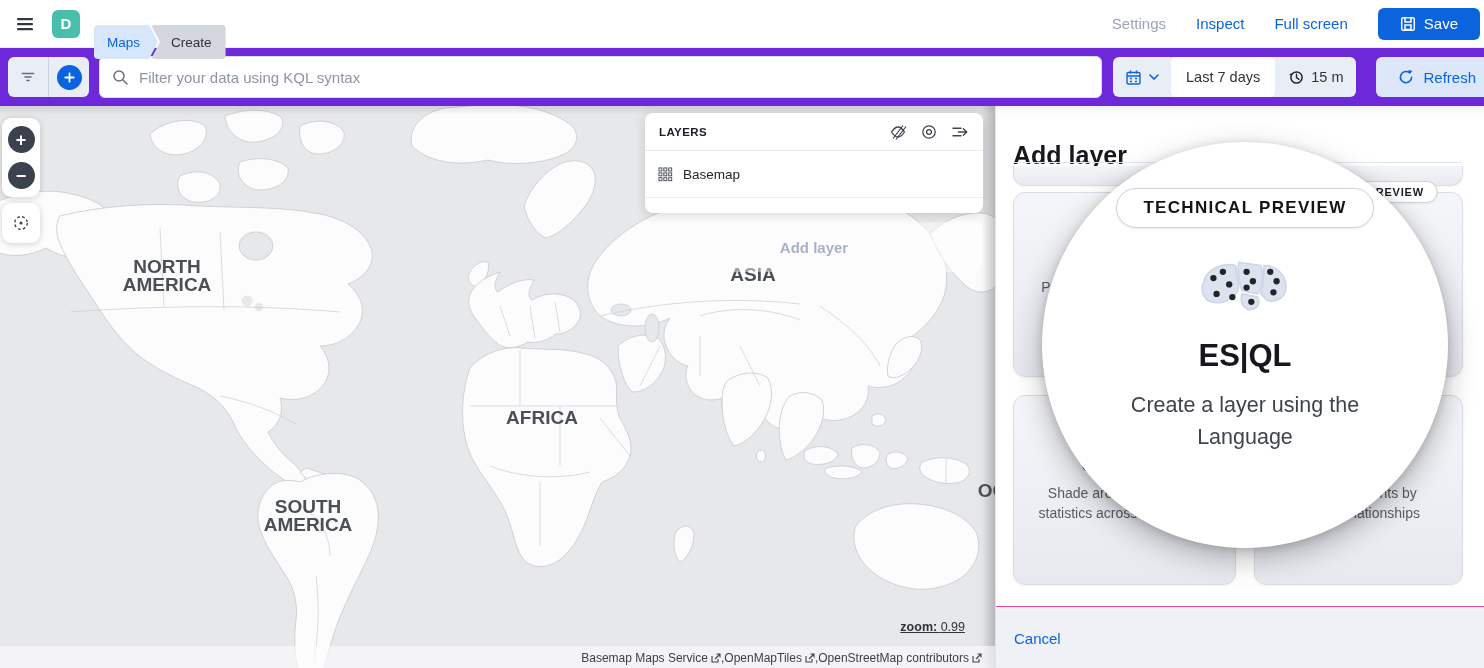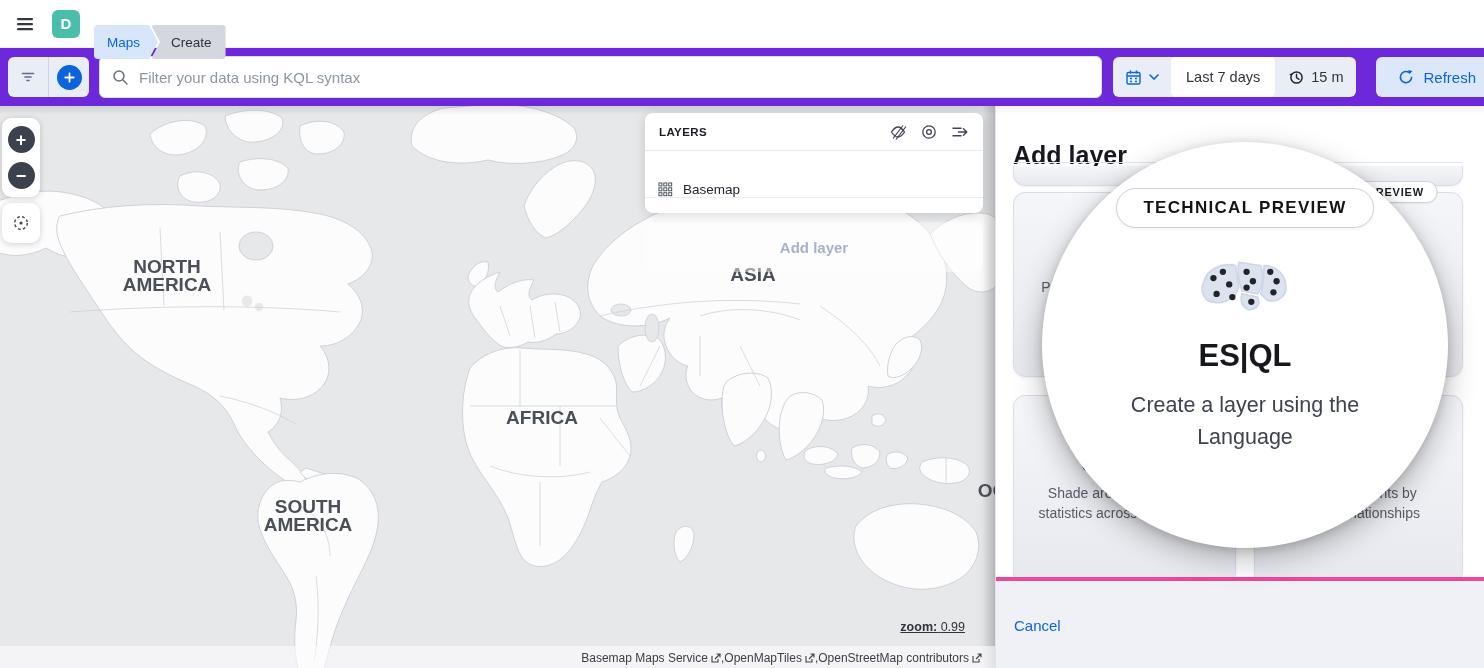--- a/index.html
+++ b/index.html
@@ -64,21 +64,21 @@
         font-family:"Liberation Sans",sans-serif;}
   .setview{position:absolute;left:2px;top:97px;width:38px;height:40px;background:#fff;border-radius:9px;
            box-shadow:0 1px 6px rgba(0,0,0,.18);display:flex;align-items:center;justify-content:center;z-index:6;
            border:none;cursor:pointer;}
   .layers-panel{position:absolute;left:645px;top:7px;width:338px;background:#fff;border-radius:8px;
                 box-shadow:0 2px 12px rgba(0,0,0,.15);z-index:6;}
   .lp-header{height:37px;display:flex;align-items:center;padding:0 14px;border-bottom:1px solid #e7eaf0;gap:20px;}
   .lp-title{font-size:11.5px;font-weight:700;letter-spacing:.4px;color:#1b1e24;}
   .lp-icons{margin-left:auto;display:flex;gap:13px;}
   .lp-icons button{border:none;background:transparent;padding:0;cursor:pointer;display:flex;}
-  .lp-row{height:46px;display:flex;align-items:flex-end;gap:10px;padding:0 13px;border-bottom:1px solid #eceef3;cursor:pointer;}
+  .lp-row{height:46px;display:flex;align-items:center;gap:10px;padding:0 13px;border-bottom:1px solid #eceef3;cursor:pointer;}
   .lp-row-label{font-size:13.5px;color:#23262e;}
   .lp-pad{height:15px;}
   .ghost-add{position:absolute;left:645px;top:116px;width:338px;height:50px;background:rgba(255,255,255,.45);
              border-radius:8px;z-index:5;display:flex;align-items:center;justify-content:center;
              font-size:15px;font-weight:600;color:#a7b1c8;border:none;cursor:default;font-family:"Liberation Sans",sans-serif;}
   .zoomind{position:absolute;right:30px;top:514px;font-size:12.5px;color:#2f333b;z-index:5;text-decoration:underline;}
   .zoomind b{font-weight:700;}
   .attrib{position:absolute;left:0;right:0;bottom:0;height:23px;background:rgba(252,252,253,.62);
           display:flex;align-items:center;justify-content:flex-end;padding-right:13px;
           font-size:12px;color:#3a3e46;z-index:5;}
@@ -104,21 +104,21 @@
   .card-title{font-size:16px;font-weight:700;color:#1d2026;text-align:center;}
   .card-desc{font-size:14px;color:#565c66;line-height:1.45;text-align:center;}
   .card-documents .card-desc{max-width:196px;}
   .card-choropleth .card-desc{max-width:172px;}
   .card-spatial .card-desc{max-width:150px;}
   .card-esql .card-desc{max-width:176px;}
   .tp-badge{position:absolute;top:-12px;left:50%;transform:translateX(-50%);background:#fff;
             border:1px solid #cdd3dd;border-radius:14px;padding:4px 13px;font-size:11px;font-weight:700;
             letter-spacing:.8px;color:#1a1d24;white-space:nowrap;box-shadow:0 1px 2px rgba(0,0,0,.06);}
   .flyout-footer{position:absolute;left:0;right:0;bottom:0;height:62px;background:#eff1f6;
-                 border-top:4px solid #ec4899;display:flex;align-items:center;padding:13px 18px;}
+                 border-top:1px solid #ec4899;display:flex;align-items:center;padding:0 18px;}
   .cancel-btn{color:#0b64dd;font-size:15px;font-weight:500;background:none;border:none;cursor:pointer;
               font-family:"Liberation Sans",sans-serif;padding:0;}
   
   .loupe{position:absolute;left:1042px;top:36px;width:406px;height:406px;border-radius:50%;background:#fff;
          box-shadow:0 10px 30px rgba(0,0,0,.28),0 2px 10px rgba(0,0,0,.15);z-index:50;
          display:flex;flex-direction:column;align-items:center;overflow:hidden;}
   .loupe-badge{margin-top:46px;border:1px solid #ccd2dc;border-radius:24px;padding:9px 26px;
                font-size:17px;font-weight:700;letter-spacing:1.3px;color:#121418;background:#fff;
                box-shadow:0 1px 3px rgba(0,0,0,.07);white-space:nowrap;}
   .loupe-icon{margin-top:28px;}
@@ -137,20 +137,33 @@
         <rect x="2" y="4" width="16" height="2.2" rx="1" fill="#333842"></rect>
         <rect x="2" y="9" width="16" height="2.2" rx="1" fill="#333842"></rect>
         <rect x="2" y="14" width="16" height="2.2" rx="1" fill="#333842"></rect>
       </svg>
     </button>
     <div class="avatar">D</div>
     <nav class="crumbs">
       <span class="crumb crumb-maps">Maps</span>
       <span class="crumb crumb-create">Create</span>
     </nav>
+    <div class="hdr-actions">
+      <button class="hdr-link disabled">Settings</button>
+      <button class="hdr-link">Inspect</button>
+      <button class="hdr-link">Full screen</button>
+      <button class="save-btn">
+        <svg width="16" height="16" viewBox="0 0 16 16">
+          <rect x="1.7" y="1.7" width="12.6" height="12.6" rx="1.6" fill="none" stroke="#fff" stroke-width="1.5"></rect>
+          <path d="M5,2 V6 H11 V2" fill="none" stroke="#fff" stroke-width="1.5"></path>
+          <rect x="5" y="9" width="6" height="4.5" fill="none" stroke="#fff" stroke-width="1.5"></rect>
+        </svg>
+        <span>Save</span>
+      </button>
+    </div>
   </header>
 
   <div class="toolbar">
     <div class="filter-group">
       <button class="cell">
         <svg width="16" height="16" viewBox="0 0 16 16">
           <path d="M2.5,4.5 H13.5 M5,8 H11 M7,11.5 H9" stroke="#5f6b87" stroke-width="1.6" stroke-linecap="round" fill="none"></path>
         </svg>
       </button>
       <div class="sep"></div>

